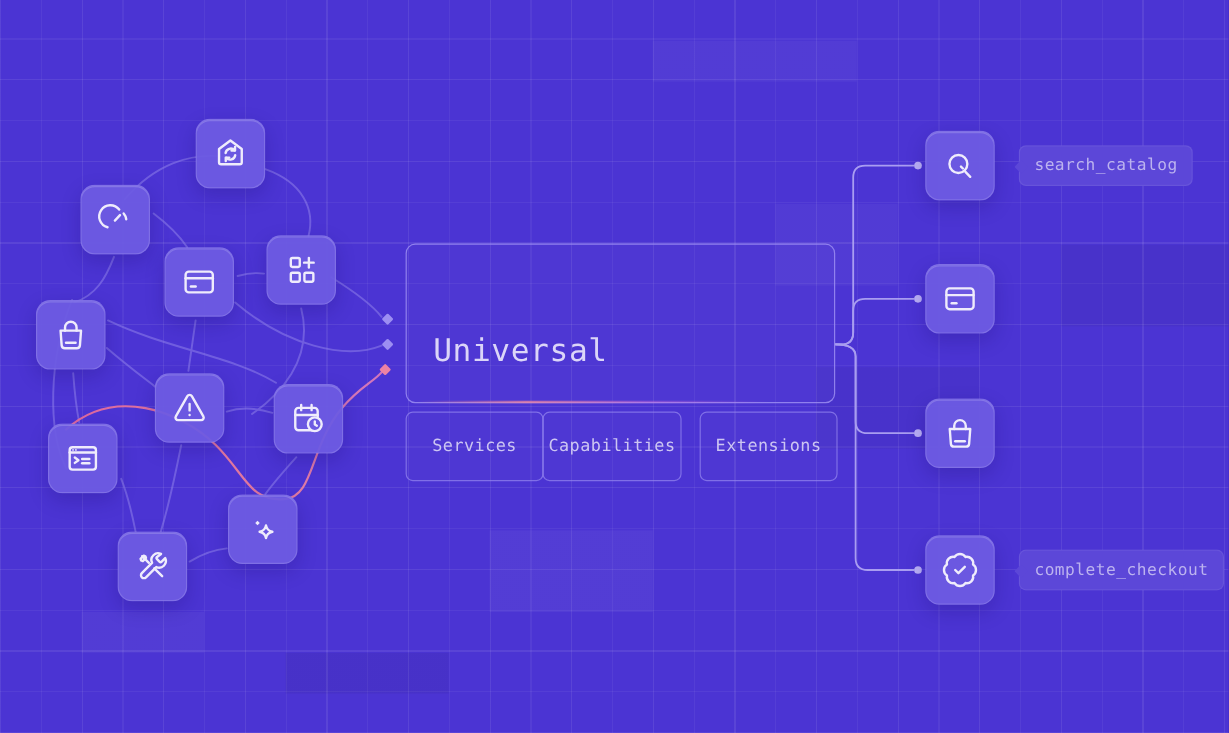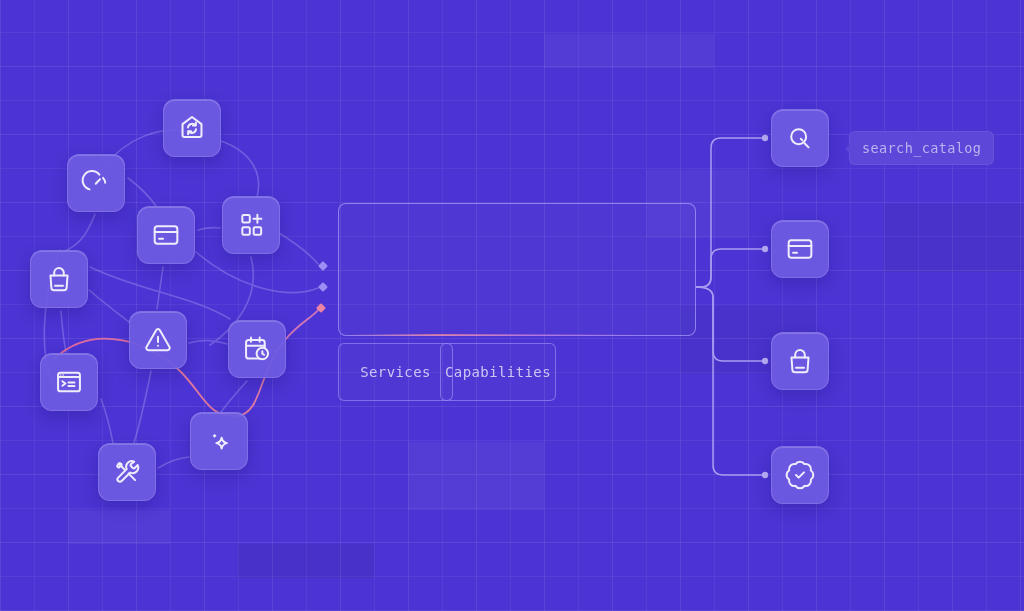--- a/index.html
+++ b/index.html
@@ -61,21 +61,21 @@
   }
   .tab{
     position:absolute;top:343px;height:58px;z-index:2;
     border:1px solid rgba(150,136,240,0.7);border-radius:6px;
     background:rgba(255,255,255,0.02);
     display:flex;align-items:center;justify-content:center;
     font-size:14px;letter-spacing:0.4px;color:#CCC5F2;
     box-sizing:border-box;
   }
   .tab.t0{left:338px;width:115px;}
-  .tab.t1{left:440px;width:116px;}
+  .tab.t1{left:452px;width:116px;}
   .tab.t2{left:583px;width:115px;}
 
   .pill{
     position:absolute;left:849px;height:34px;z-index:2;
     background:#5C47D8;border:1px solid rgba(255,255,255,0.07);border-radius:6px;
     display:flex;align-items:center;padding:0 12px;
     font-size:13.5px;letter-spacing:0.4px;color:#BCB3EF;
     box-sizing:border-box;
   }
   .pill::before{
@@ -225,25 +225,27 @@
 
   <div class="tile" style="left:190px;top:412px;">
     <svg width="32" height="32" viewBox="0 0 24 24">
       <path class="icon-stroke" d="M14 9.6 C14.4 11.8 15.8 13.2 18 13.6 C15.8 14 14.4 15.4 14 17.6 C13.6 15.4 12.2 14 10 13.6 C12.2 13.2 13.6 11.8 14 9.6 Z"></path>
       <path class="icon-fill" d="M8.7 6.7 l1.4 1.4 -1.4 1.4 -1.4 -1.4 Z"></path>
     </svg>
   </div>
 
   <div class="center-box">
     <div class="center-title">
+      <div>Universal</div>
     </div>
     <div class="glow"></div>
   </div>
   <div class="tab t0">Services</div>
   <div class="tab t1">Capabilities</div>
+  <div class="tab t2">Extensions</div>
 
   <div class="tile" style="left:771px;top:109px;">
     <svg width="32" height="32" viewBox="0 0 24 24">
       <circle class="icon-stroke" cx="11" cy="11" r="5.6"></circle>
       <path class="icon-stroke" d="M15.4 15.9 l3 3.1"></path>
       <path class="icon-stroke" d="M12.6 12.6 l1.2 1.2"></path>
     </svg>
   </div>
   <div class="tile" style="left:771px;top:220px;">
     <svg width="32" height="32" viewBox="0 0 24 24">
@@ -259,15 +261,16 @@
       <path class="icon-stroke" d="M9 17 h6"></path>
     </svg>
   </div>
   <div class="tile" style="left:771px;top:446px;">
     <svg width="32" height="32" viewBox="0 0 24 24">
       <path class="icon-stroke" d="M3.85 8.62a4 4 0 0 1 4.78-4.77 4 4 0 0 1 6.74 0 4 4 0 0 1 4.78 4.78 4 4 0 0 1 0 6.74 4 4 0 0 1-4.77 4.78 4 4 0 0 1-6.75 0 4 4 0 0 1-4.78-4.77 4 4 0 0 1 0-6.76Z"></path>
       <path class="icon-stroke" d="m9 12 2 2 4-4"></path>
     </svg>
   </div>
 
-  <div class="pill" style="top:131px;">search_catalog</div>
+  <div class="pill" style="top:121px;">search_catalog</div>
+  <div class="pill" style="top:458px;">complete_checkout</div>
 
 </div>
 
 </body></html>

